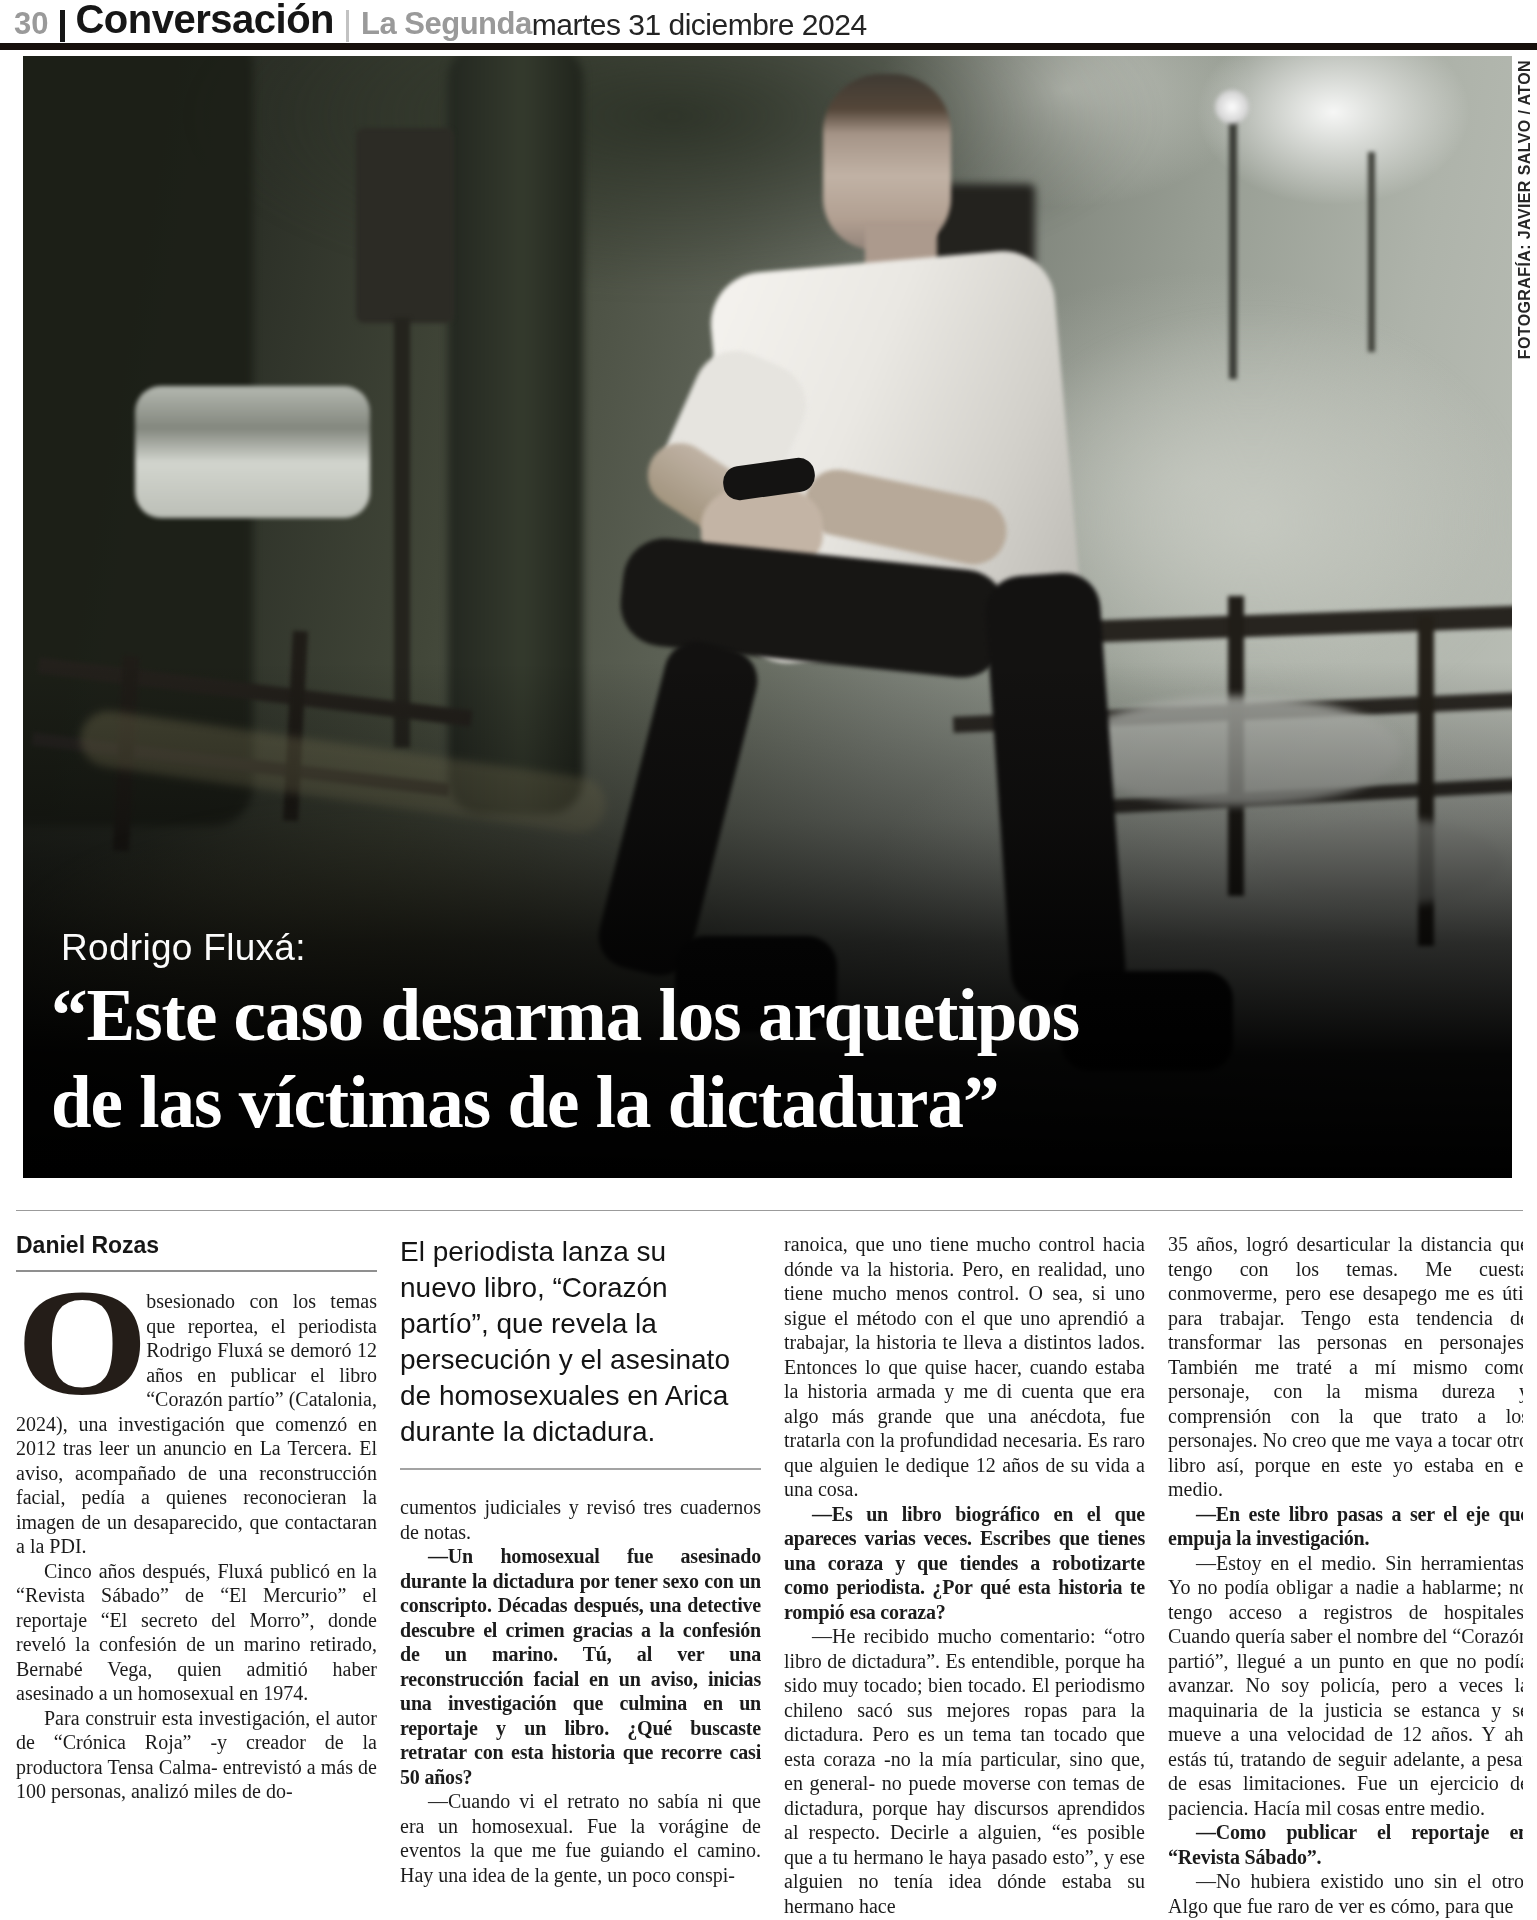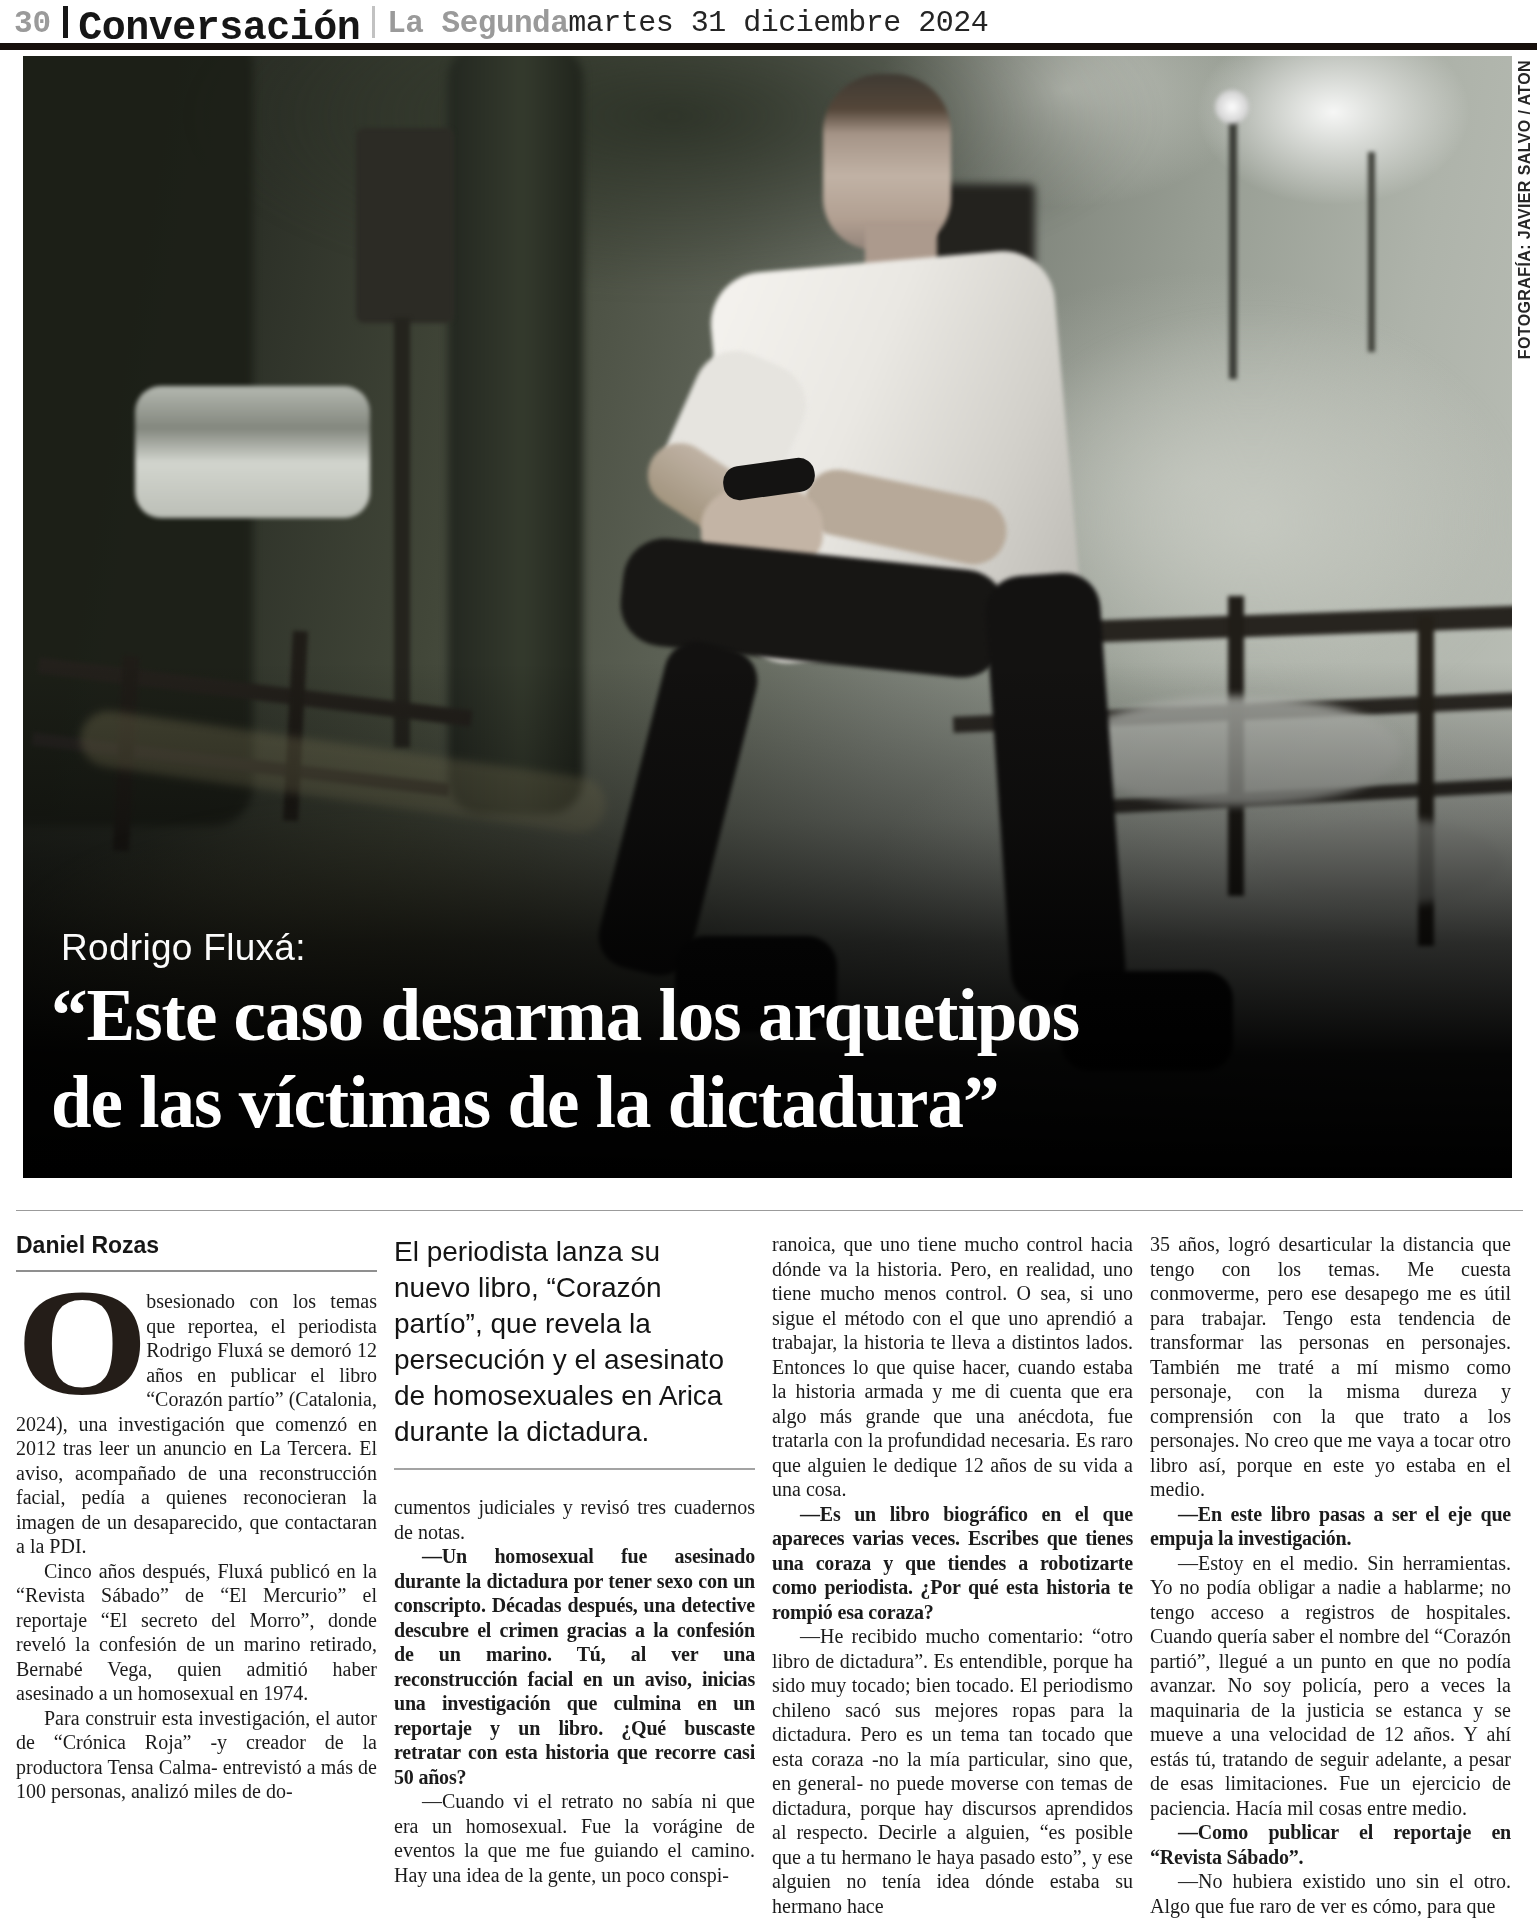--- a/index.html
+++ b/index.html
@@ -1,20 +1,20 @@
 <!DOCTYPE html>
 <html lang="es" style="--ink: #1b1b1b; --hdr-gray: #9a9a9a;"><head>
 <meta charset="utf-8">
 <style>
   html,body{margin:0;padding:0;background:#e8e8e8;}
   .page{position:relative;width:1537px;height:1920px;background:#fff;overflow:hidden;
         font-family:"Liberation Serif",serif;color:var(--ink,#1b1b1b);}
   
-  .hdr{position:absolute;top:6px;left:14px;height:36px;display:flex;align-items:flex-start;
-       font-family:Liberation Mono, monospace;}
+  .hdr{position:absolute;top:6px;left:14px;height:36px;display:flex;align-items:flex-end;
+       font-family:Liberation Sans, sans-serif;}
   .hdr .pagenum{font-size:31px;font-weight:bold;color:var(--hdr-gray,#9a9a9a);}
   .hdr .vbar{display:inline-block;width:5px;height:32px;background:#161616;margin:0 10px 0 12px;}
   .hdr .vbar.light{width:3px;background:#c2c2c2;margin:0 12px;}
   .hdr .section{font-size:40px;font-weight:bold;color:#161616;letter-spacing:-.5px;}
   .hdr .pub{font-size:31px;font-weight:bold;color:var(--hdr-gray,#9a9a9a);letter-spacing:-.5px;}
   .hdr .date{font-size:30px;font-weight:400;color:#242424;margin-left:0;letter-spacing:-.5px;}
   .black-bar{position:absolute;top:43px;left:0;width:1537px;height:7px;background:#17100c;}
   
   .photo{position:absolute;top:56px;left:23px;width:1489px;height:1122px;margin:0;overflow:hidden;
     background:
@@ -32,21 +32,21 @@
       rgba(4,4,4,.38) 68%, rgba(2,2,2,.78) 79%, rgba(0,0,0,.97) 89%, #000 100%);}
   .overlay{position:absolute;z-index:4;left:0;top:0;width:100%;height:100%;}
   .kicker{position:absolute;left:38px;top:872px;font:400 37px/40px "Liberation Sans",sans-serif;
           color:#fbfbfb;letter-spacing:.3px;}
   .headline{position:absolute;left:28px;top:916px;font:bold 73px/87px "Liberation Serif",serif;
             color:#fff;letter-spacing:-1px;white-space:nowrap;}
   .credit{position:absolute;top:60px;right:3px;writing-mode:vertical-rl;transform:rotate(180deg);
           font:bold 16px "Liberation Sans",sans-serif;color:#262626;letter-spacing:.4px;}
   
   .toprule{position:absolute;top:1210px;left:16px;width:1507px;height:1px;background:#9b9b9b;}
-  .cols{position:absolute;top:1232px;left:16px;width:1507px;height:688px;display:flex;gap:17px;overflow:hidden;}
+  .cols{position:absolute;top:1232px;left:16px;width:1507px;height:688px;display:flex;gap:23px;overflow:hidden;}
   .col{width:361px;flex:0 0 361px;overflow:hidden;}
   .byline{font:bold 23px "Liberation Sans",sans-serif;color:#161616;}
   .byline-rule{height:2px;background:#8f8f8f;margin:11px 0 17px 0;}
   .blk{margin:0;font:20px/24.5px "Liberation Serif",serif;text-align:justify;color:var(--ink,#1b1b1b);
        hyphens:auto;-webkit-hyphens:auto;}
   .blk.body-indent,.blk.bold-indent{text-indent:28px;}
   .blk.bold-indent{font-weight:bold;letter-spacing:-.2px;}
   .blk.pullquote{font:400 28px/36px "Liberation Sans",sans-serif;color:#141414;text-align:left;
        text-indent:0;padding:2px 24px 18px 0;border-bottom:2px solid #a3a3a3;margin-bottom:25px;hyphens:none;}
   .dropcap{float:left;font:bold 152px/100px "Liberation Serif",serif;height:98px;color:#241d18;

